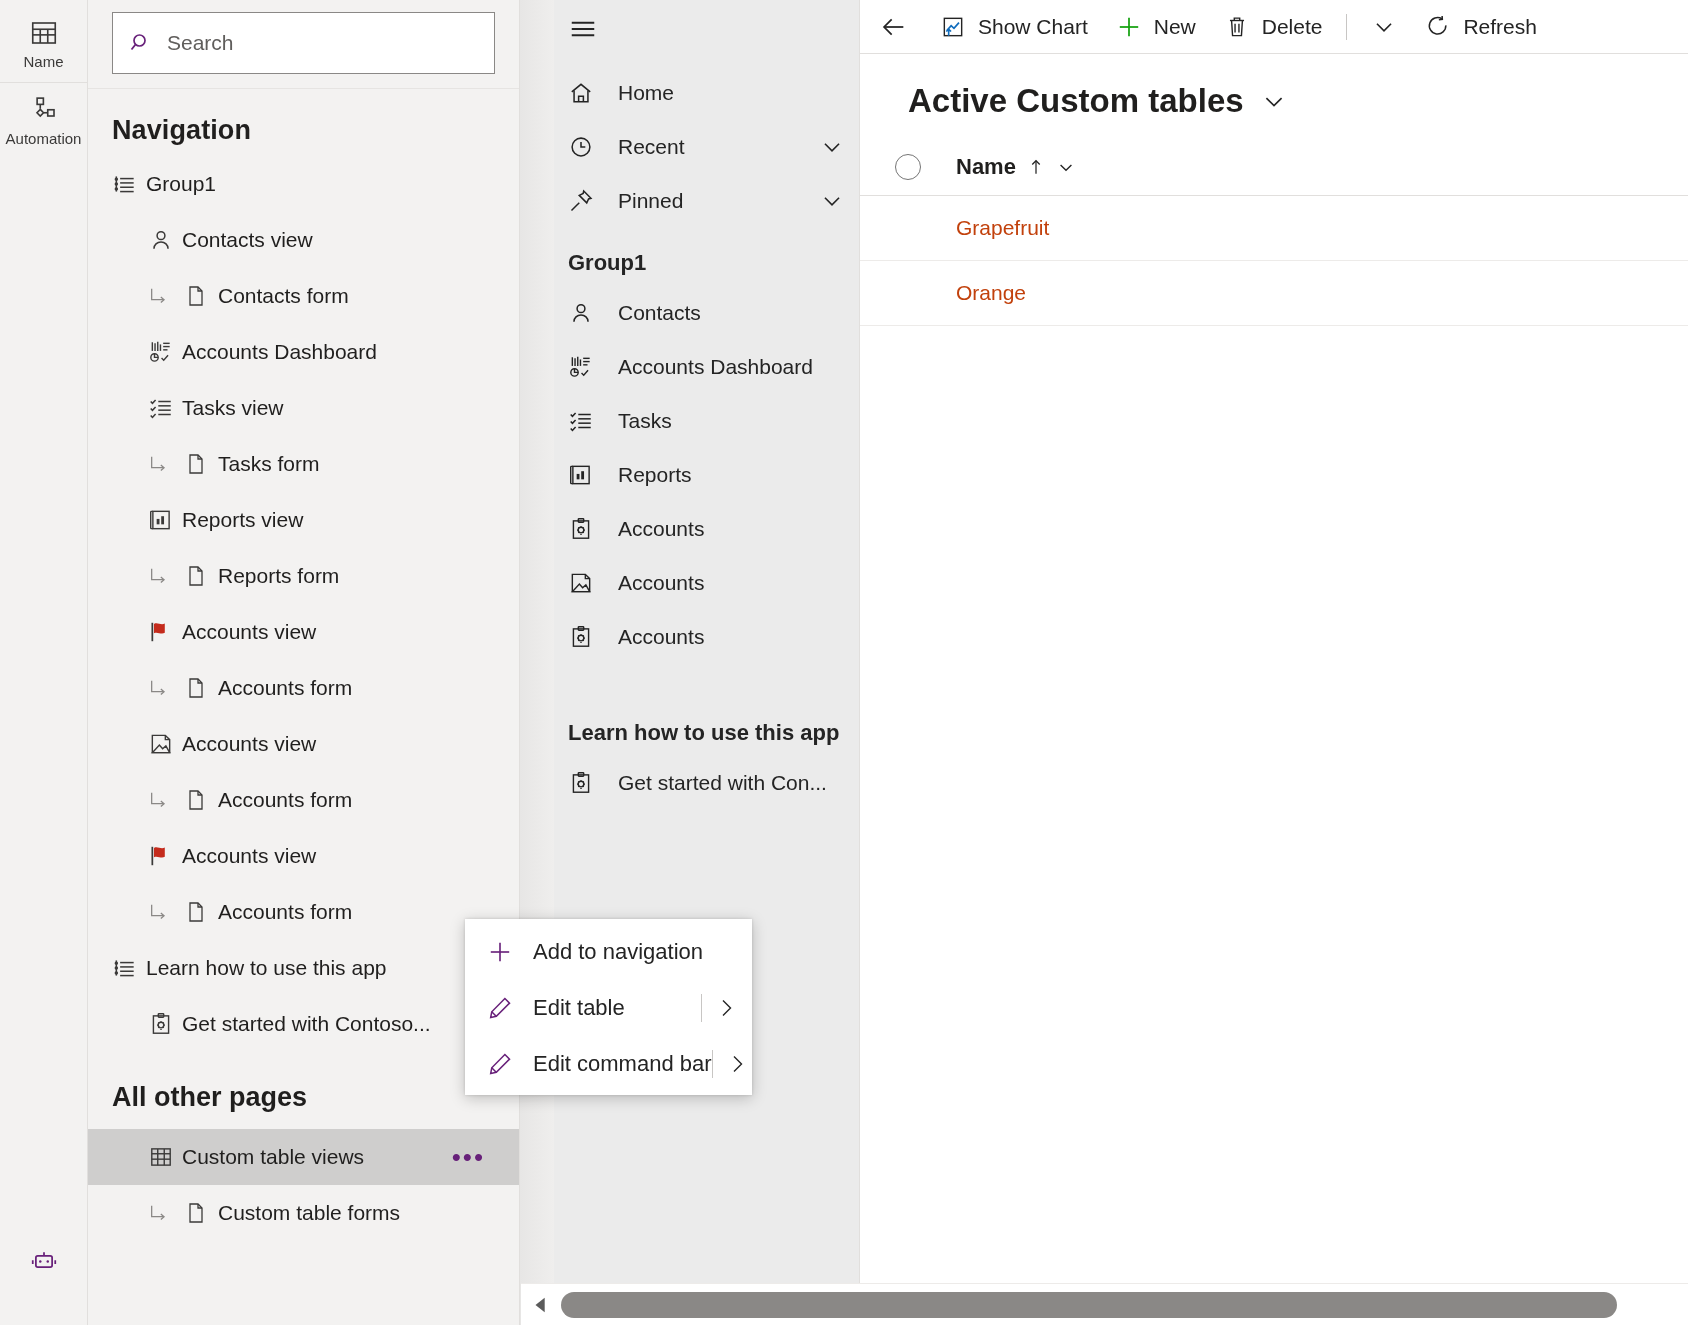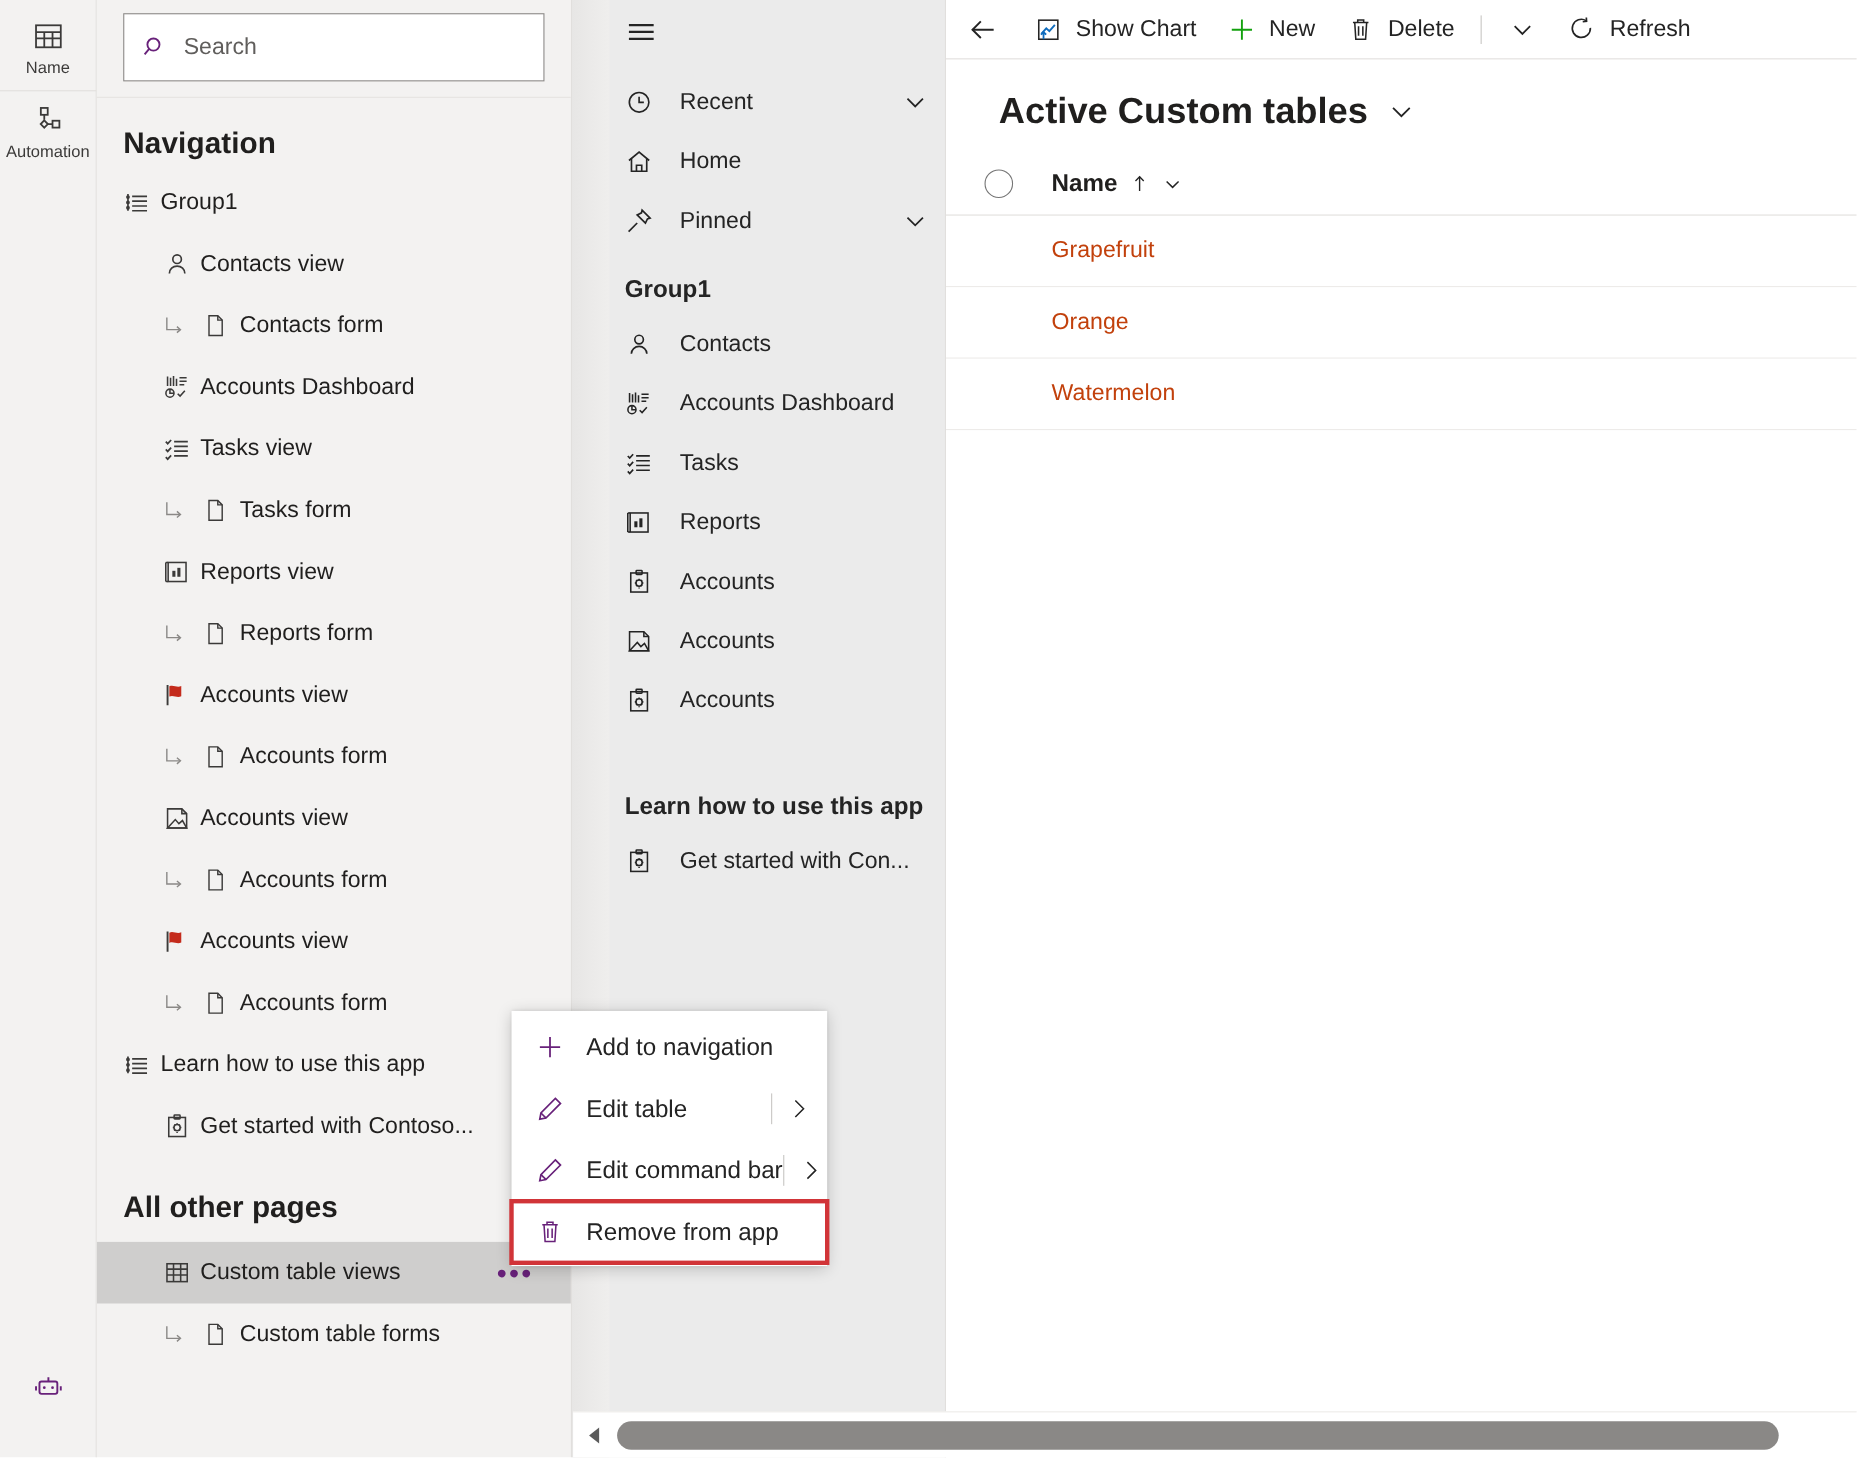--- a/index.html
+++ b/index.html
@@ -478,41 +478,41 @@
           <line x1="3" y1="12" x2="21" y2="12"></line>
           <line x1="3" y1="17" x2="21" y2="17"></line>
       </svg>
     </div>
 
     <div style="height:22px"></div>
 
     <div class="p-item">
       <span class="ico">
         <svg width="26" height="26" viewBox="0 0 24 24" fill="none" stroke="#242424" stroke-width="1.4">
+          <path d="M3.5 11L12 4l8.5 7"></path>
+            <path d="M5.6 9.6V20h12.8V9.6"></path>
+          <path d="M9.8 20v-5h4.4v5"></path>
+        </svg>
+      </span>
+      <span class="txt">Home</span>
+    </div>
+
+    <div class="p-item">
+      <span class="ico">
+        <svg width="26" height="26" viewBox="0 0 24 24" fill="none" stroke="#242424" stroke-width="1.4">
           <circle cx="12" cy="12" r="8.2"></circle>
             <path d="M12 7.4V12h4"></path>
         </svg>
       </span>
       <span class="txt">Recent</span>
       <span class="chev">
         <svg width="26" height="26" viewBox="0 0 24 24" fill="none" stroke="#242424" stroke-width="1.5">
           <path d="M5.5 9l6.5 6.5L18.5 9"></path>
         </svg>
       </span>
-    </div>
-
-    <div class="p-item">
-      <span class="ico">
-        <svg width="26" height="26" viewBox="0 0 24 24" fill="none" stroke="#242424" stroke-width="1.4">
-          <path d="M3.5 11L12 4l8.5 7"></path>
-            <path d="M5.6 9.6V20h12.8V9.6"></path>
-          <path d="M9.8 20v-5h4.4v5"></path>
-        </svg>
-      </span>
-      <span class="txt">Home</span>
     </div>
 
     <div class="p-item">
       <span class="ico">
         <svg width="26" height="26" viewBox="0 0 24 24" fill="none" stroke="#242424" stroke-width="1.4">
           <path d="M14.5 2.8l6.7 6.7-2.2.6-1.7 3.6-6.9-6.9 3.6-1.7z"></path>
           <line x1="10.4" y1="13.6" x2="3.2" y2="20.8"></line>
         </svg>
       </span>
       <span class="txt">Pinned</span>
@@ -722,24 +722,20 @@
       </div>
 
       <div class="grid-row">
         <div class="cell-check"></div>
         <span class="link">Grapefruit</span>
       </div>
       <div class="grid-row">
         <div class="cell-check"></div>
         <span class="link">Orange</span>
       </div>
-      <div class="grid-row">
-        <div class="cell-check"></div>
-        <span class="link">Watermelon</span>
-      </div>
     </div>
 
     <div class="footer-count">1 - 3 of 3</div>
   </div>
 
   <div class="ctxmenu">
     <div class="ctxitem">
       <span class="ico">
         <svg width="26" height="26" viewBox="0 0 24 24" stroke="#68217a" stroke-width="1.5">
           <line x1="12" y1="3.5" x2="12" y2="20.5"></line>
@@ -778,32 +774,20 @@
       <span class="sub">
         <span class="sepbar"></span>
         <span>
           <svg width="24" height="24" viewBox="0 0 24 24" fill="none" stroke="#242424" stroke-width="1.4">
             <path d="M9 4.5L16.5 12 9 19.5"></path>
           </svg>
         </span>
       </span>
     </div>
 
-    <div class="ctxitem highlighted">
-      <span class="ico">
-        <svg width="26" height="26" viewBox="0 0 24 24" fill="none" stroke="#68217a" stroke-width="1.3">
-          <path d="M5.5 6h13"></path>
-            <path d="M9.5 6V3.8h5V6"></path>
-          <path d="M7 6l.9 14h8.2L17 6"></path>
-          <line x1="10.2" y1="9" x2="10.2" y2="17"></line>
-            <line x1="13.8" y1="9" x2="13.8" y2="17"></line>
-        </svg>
-      </span>
-      <span class="txt">Remove from app</span>
-    </div>
   </div>
 
   <div class="hscroll">
     <div class="arrow">
       <svg width="22" height="22" viewBox="0 0 24 24" fill="#5b5b5b">
         <path d="M16 4L6 12l10 8z"></path>
       </svg>
     </div>
     <div class="track">
       <div class="thumb"></div>

